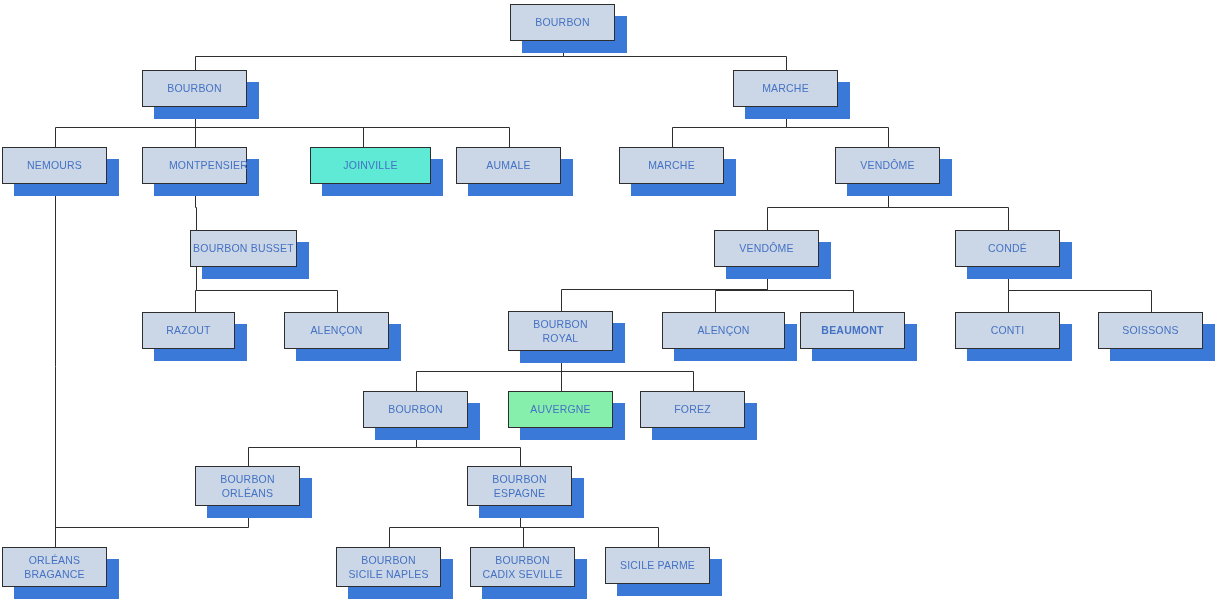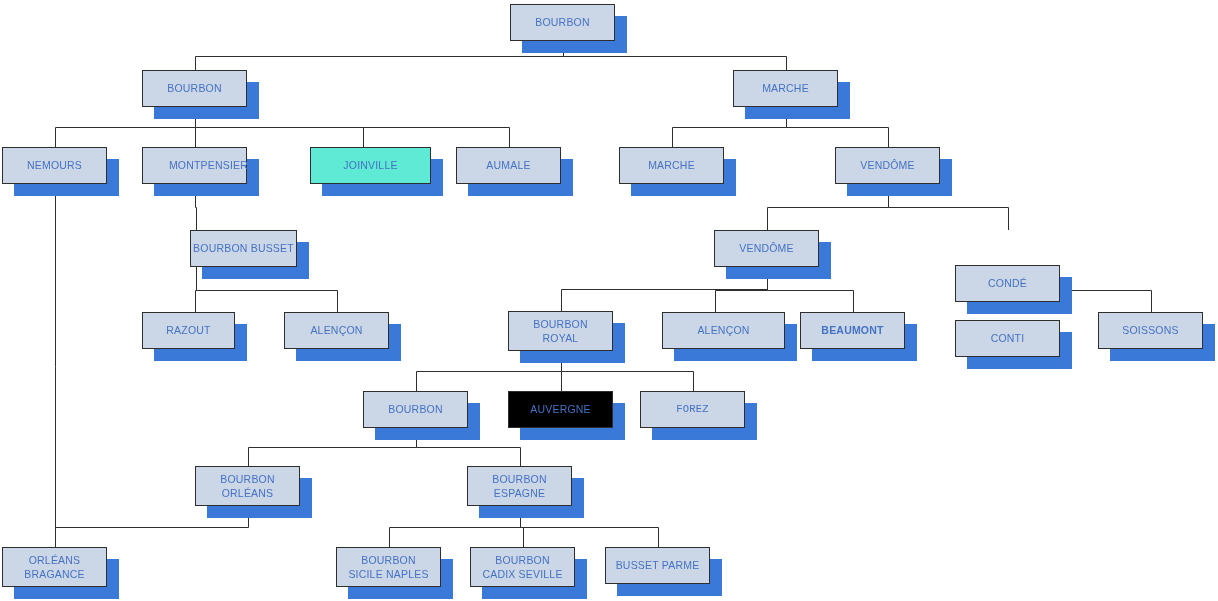--- a/index.html
+++ b/index.html
@@ -80,35 +80,35 @@
       <div class="node" style="left: 2px; top: 147px; width: 105px; height: 37px; background: rgb(203, 214, 230); border-color: rgb(46, 46, 46); box-shadow: rgb(59, 121, 217) 12px 12px 0px 0px;"><span style="color: rgb(68, 114, 196);">NEMOURS</span></div>
       <div class="node" style="left: 142px; top: 147px; width: 105px; height: 37px; background: rgb(203, 214, 230); border-color: rgb(46, 46, 46); box-shadow: rgb(59, 121, 217) 12px 12px 0px 0px;"><span style="color: rgb(68, 114, 196); padding-left: 28px;">MONTPENSIER</span></div>
       <div class="node" style="left: 310px; top: 147px; width: 121px; height: 37px; background: #5eead4; border-color: rgb(46, 46, 46); box-shadow: rgb(59, 121, 217) 12px 12px 0px 0px;"><span style="color: rgb(68, 114, 196);">JOINVILLE</span></div>
       <div class="node" style="left: 456px; top: 147px; width: 105px; height: 37px; background: rgb(203, 214, 230); border-color: rgb(46, 46, 46); box-shadow: rgb(59, 121, 217) 12px 12px 0px 0px;"><span style="color: rgb(68, 114, 196);">AUMALE</span></div>
       <div class="node" style="left: 619px; top: 147px; width: 105px; height: 37px; background: rgb(203, 214, 230); border-color: rgb(46, 46, 46); box-shadow: rgb(59, 121, 217) 12px 12px 0px 0px;"><span style="color: rgb(68, 114, 196);">MARCHE</span></div>
       <div class="node" style="left: 835px; top: 147px; width: 105px; height: 37px; background: rgb(203, 214, 230); border-color: rgb(46, 46, 46); box-shadow: rgb(59, 121, 217) 12px 12px 0px 0px;"><span style="color: rgb(68, 114, 196);">VENDÔME</span></div>
       <div class="node" style="left: 142px; top: 230px; width: 107px; height: 37px; background: rgb(203, 214, 230); border-color: rgb(46, 46, 46); box-shadow: rgb(59, 121, 217) 12px 12px 0px 0px; margin-left: 48px;"><span style="color: rgb(68, 114, 196);">BOURBON BUSSET</span></div>
       <div class="node" style="left: 142px; top: 312px; width: 93px; height: 37px; background: rgb(203, 214, 230); border-color: rgb(46, 46, 46); box-shadow: rgb(59, 121, 217) 12px 12px 0px 0px;"><span style="color: rgb(68, 114, 196);">RAZOUT</span></div>
       <div class="node" style="left: 284px; top: 312px; width: 105px; height: 37px; background: rgb(203, 214, 230); border-color: rgb(46, 46, 46); box-shadow: rgb(59, 121, 217) 12px 12px 0px 0px;"><span style="color: rgb(68, 114, 196);">ALENÇON</span></div>
       <div class="node" style="left: 714px; top: 230px; width: 105px; height: 37px; background: rgb(203, 214, 230); border-color: rgb(46, 46, 46); box-shadow: rgb(59, 121, 217) 12px 12px 0px 0px;"><span style="color: rgb(68, 114, 196);">VENDÔME</span></div>
-      <div class="node" style="left: 955px; top: 230px; width: 105px; height: 37px; background: rgb(203, 214, 230); border-color: rgb(46, 46, 46); box-shadow: rgb(59, 121, 217) 12px 12px 0px 0px; margin-top: 35px;"><span style="color: rgb(68, 114, 196);">CONDÉ</span></div>
+      <div class="node" style="left: 955px; top: 230px; width: 105px; height: 37px; background: rgb(203, 214, 230); border-color: rgb(46, 46, 46); box-shadow: rgb(59, 121, 217) 12px 12px 0px 0px;"><span style="color: rgb(68, 114, 196);">CONDÉ</span></div>
       <div class="node" style="left: 508px; top: 311px; width: 105px; height: 40px; background: rgb(203, 214, 230); border-color: rgb(46, 46, 46); box-shadow: rgb(59, 121, 217) 12px 12px 0px 0px;"><span style="color: rgb(68, 114, 196);">BOURBON
 ROYAL</span></div>
       <div class="node" style="left: 662px; top: 312px; width: 123px; height: 37px; background: rgb(203, 214, 230); border-color: rgb(46, 46, 46); box-shadow: rgb(59, 121, 217) 12px 12px 0px 0px;"><span style="color: rgb(68, 114, 196);">ALENÇON</span></div>
       <div class="node" style="left: 800px; top: 312px; width: 105px; height: 37px; background: rgb(203, 214, 230); border-color: rgb(46, 46, 46); box-shadow: rgb(59, 121, 217) 12px 12px 0px 0px;"><span style="color: rgb(68, 114, 196); font-weight: bold;">BEAUMONT</span></div>
-      <div class="node" style="left: 955px; top: 312px; width: 105px; height: 37px; background: rgb(203, 214, 230); border-color: rgb(46, 46, 46); box-shadow: rgb(59, 121, 217) 12px 12px 0px 0px; margin-top: 8px;"><span style="color: rgb(68, 114, 196);">CONTI</span></div>
+      <div class="node" style="left: 955px; top: 312px; width: 105px; height: 37px; background: rgb(203, 214, 230); border-color: rgb(46, 46, 46); box-shadow: rgb(59, 121, 217) 12px 12px 0px 0px;"><span style="color: rgb(68, 114, 196);">CONTI</span></div>
       <div class="node" style="left: 1098px; top: 312px; width: 105px; height: 37px; background: rgb(203, 214, 230); border-color: rgb(46, 46, 46); box-shadow: rgb(59, 121, 217) 12px 12px 0px 0px;"><span style="color: rgb(68, 114, 196);">SOISSONS</span></div>
       <div class="node" style="left: 363px; top: 391px; width: 105px; height: 37px; background: rgb(203, 214, 230); border-color: rgb(46, 46, 46); box-shadow: rgb(59, 121, 217) 12px 12px 0px 0px;"><span style="color: rgb(68, 114, 196);">BOURBON</span></div>
-      <div class="node" style="left: 508px; top: 391px; width: 105px; height: 37px; background: #000000; border-color: rgb(46, 46, 46); box-shadow: rgb(59, 121, 217) 12px 12px 0px 0px;"><span style="color: rgb(68, 114, 196);">AUVERGNE</span></div>
-      <div class="node" style="left: 640px; top: 391px; width: 105px; height: 37px; background: rgb(203, 214, 230); border-color: rgb(46, 46, 46); box-shadow: rgb(59, 121, 217) 12px 12px 0px 0px;"><span style="color: rgb(68, 114, 196); font-family: Liberation Mono, monospace;">FOREZ</span></div>
+      <div class="node" style="left: 508px; top: 391px; width: 105px; height: 37px; background: #86efac; border-color: rgb(46, 46, 46); box-shadow: rgb(59, 121, 217) 12px 12px 0px 0px;"><span style="color: rgb(68, 114, 196);">AUVERGNE</span></div>
+      <div class="node" style="left: 640px; top: 391px; width: 105px; height: 37px; background: rgb(203, 214, 230); border-color: rgb(46, 46, 46); box-shadow: rgb(59, 121, 217) 12px 12px 0px 0px;"><span style="color: rgb(68, 114, 196);">FOREZ</span></div>
       <div class="node" style="left: 195px; top: 466px; width: 105px; height: 40px; background: rgb(203, 214, 230); border-color: rgb(46, 46, 46); box-shadow: rgb(59, 121, 217) 12px 12px 0px 0px;"><span style="color: rgb(68, 114, 196);">BOURBON
 ORLÉANS</span></div>
       <div class="node" style="left: 467px; top: 466px; width: 105px; height: 40px; background: rgb(203, 214, 230); border-color: rgb(46, 46, 46); box-shadow: rgb(59, 121, 217) 12px 12px 0px 0px;"><span style="color: rgb(68, 114, 196);">BOURBON
 ESPAGNE</span></div>
       <div class="node" style="left: 2px; top: 547px; width: 105px; height: 40px; background: rgb(203, 214, 230); border-color: rgb(46, 46, 46); box-shadow: rgb(59, 121, 217) 12px 12px 0px 0px;"><span style="color: rgb(68, 114, 196);">ORLÉANS
 BRAGANCE</span></div>
       <div class="node" style="left: 336px; top: 547px; width: 105px; height: 40px; background: rgb(203, 214, 230); border-color: rgb(46, 46, 46); box-shadow: rgb(59, 121, 217) 12px 12px 0px 0px;"><span style="color: rgb(68, 114, 196);">BOURBON
 SICILE NAPLES</span></div>
       <div class="node" style="left: 470px; top: 547px; width: 105px; height: 40px; background: rgb(203, 214, 230); border-color: rgb(46, 46, 46); box-shadow: rgb(59, 121, 217) 12px 12px 0px 0px;"><span style="color: rgb(68, 114, 196);">BOURBON
 CADIX SEVILLE</span></div>
-      <div class="node" style="left: 605px; top: 547px; width: 105px; height: 37px; background: rgb(203, 214, 230); border-color: rgb(46, 46, 46); box-shadow: rgb(59, 121, 217) 12px 12px 0px 0px;"><span style="color: rgb(68, 114, 196);">BUSSET PARME</span></div>
+      <div class="node" style="left: 605px; top: 547px; width: 105px; height: 37px; background: rgb(203, 214, 230); border-color: rgb(46, 46, 46); box-shadow: rgb(59, 121, 217) 12px 12px 0px 0px;"><span style="color: rgb(68, 114, 196);">SICILE PARME</span></div>
     </div>
 </div>
 
 </body></html>

